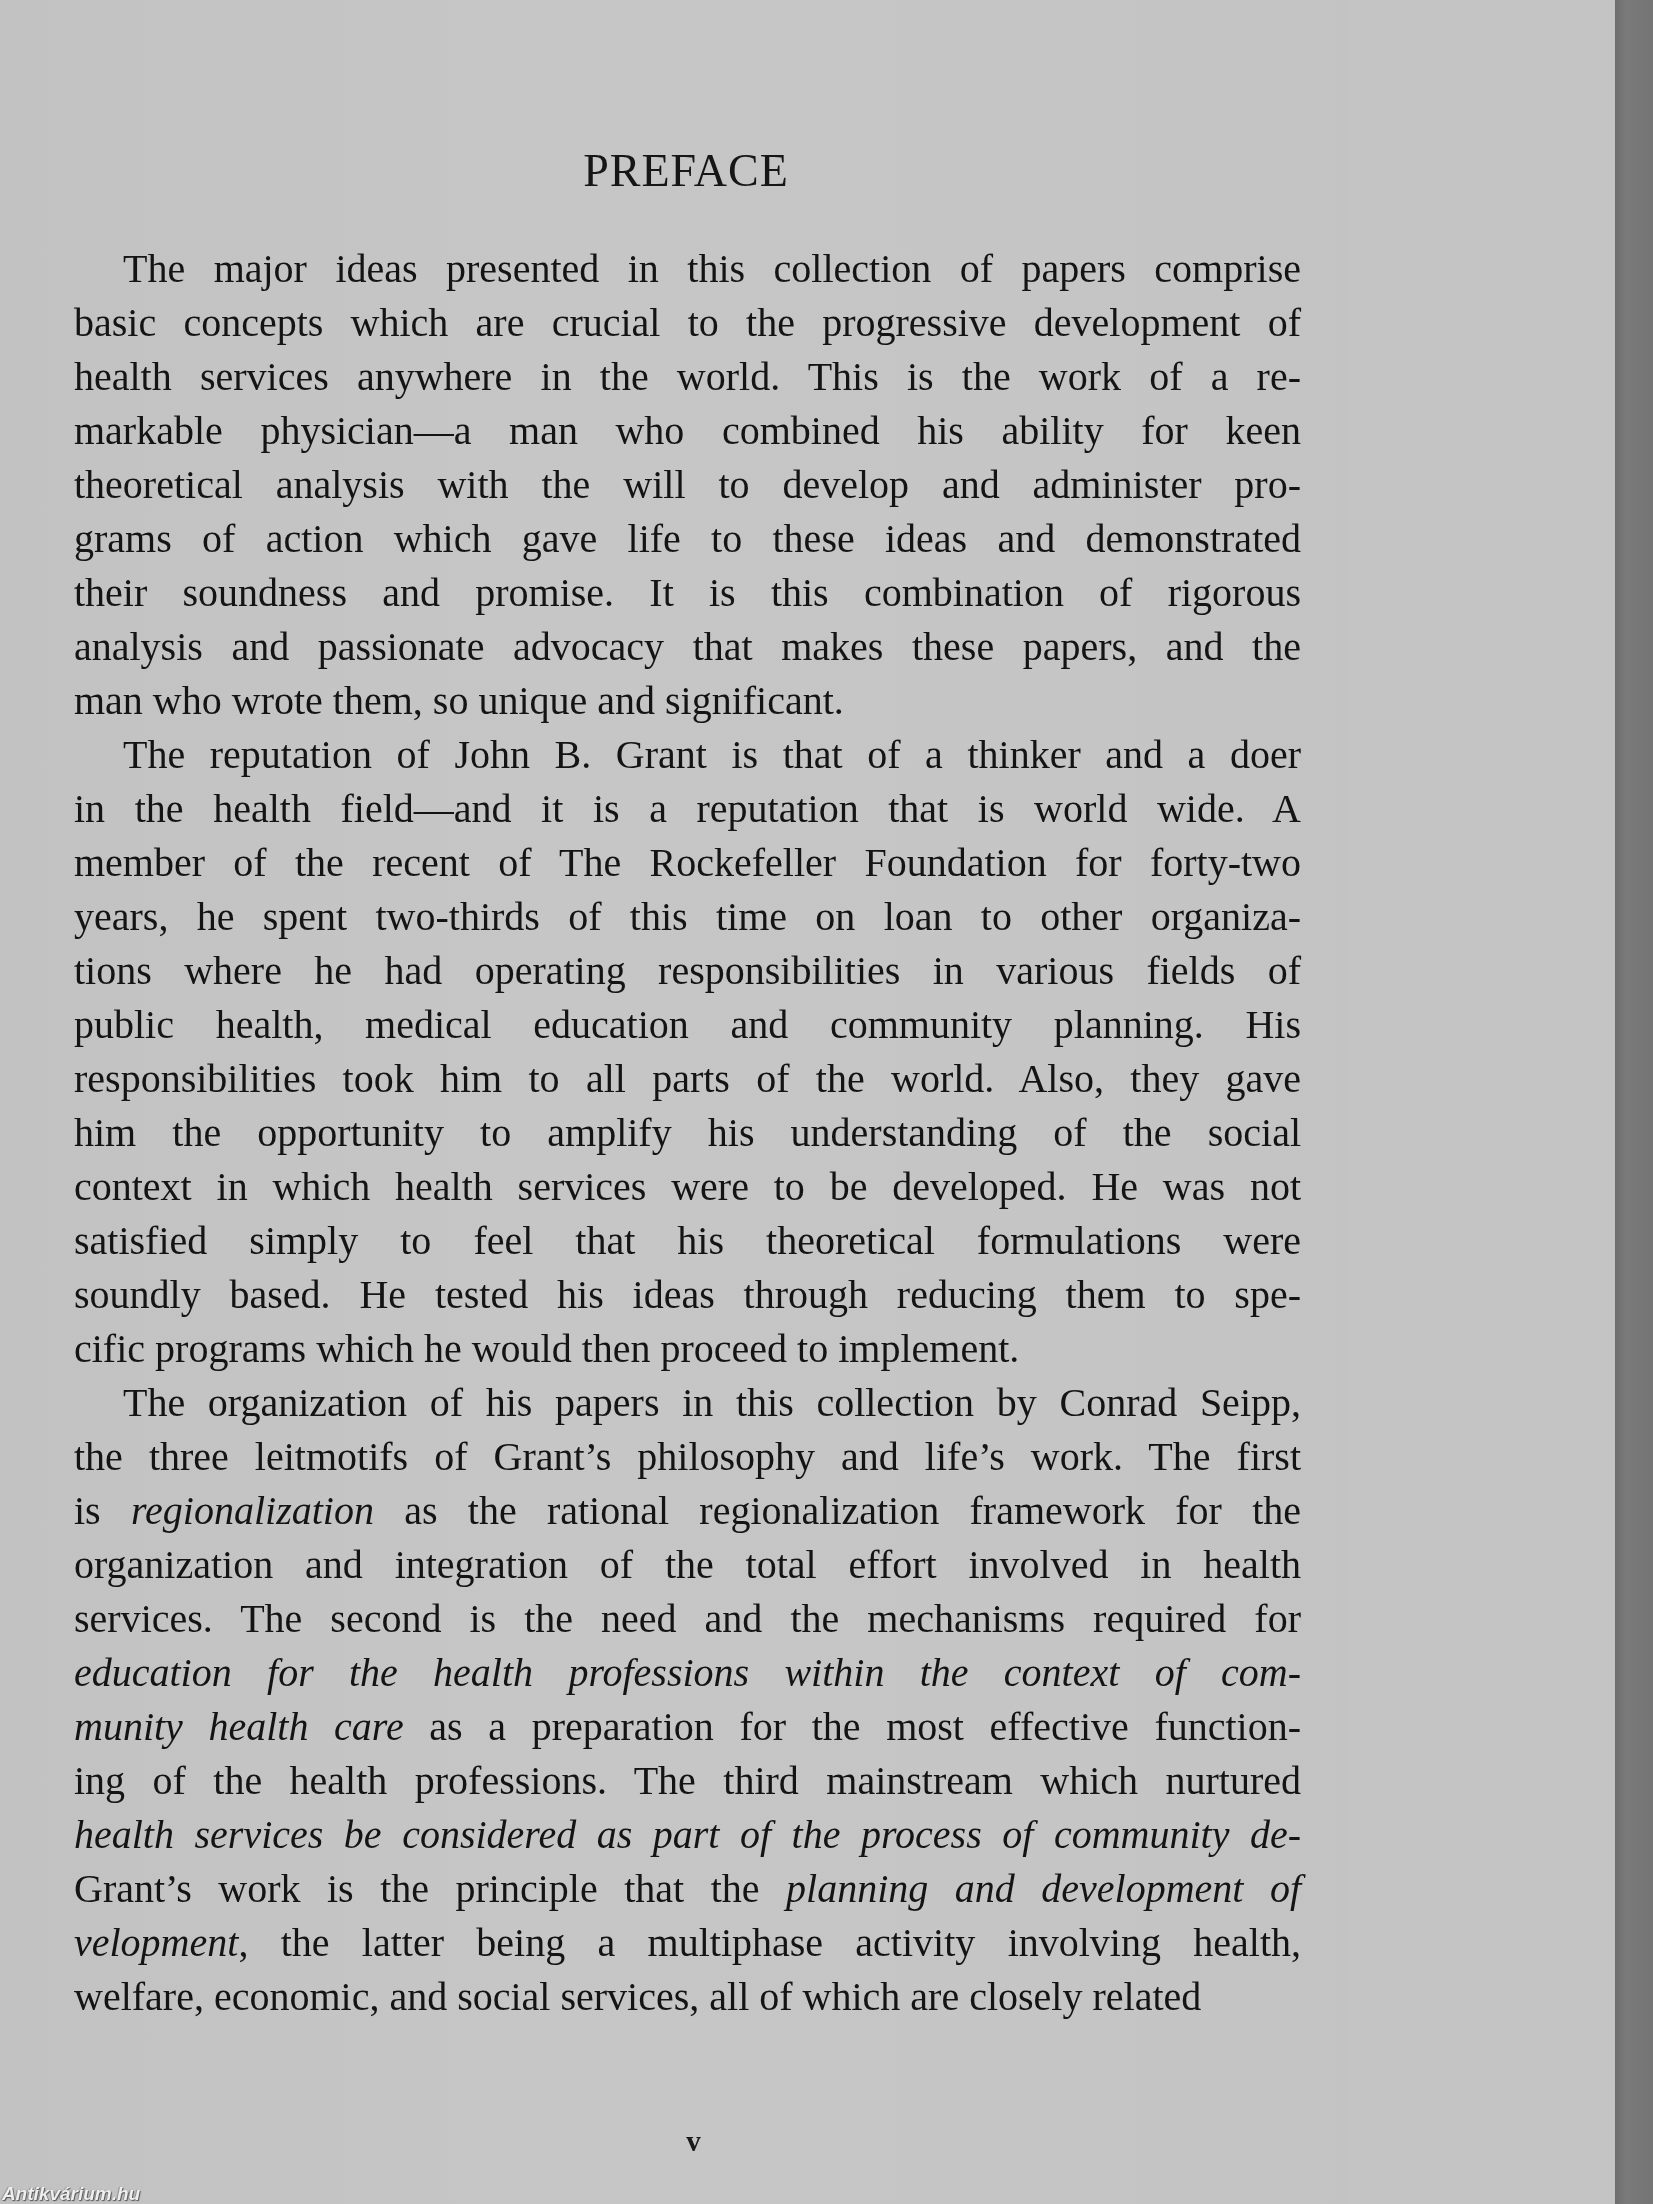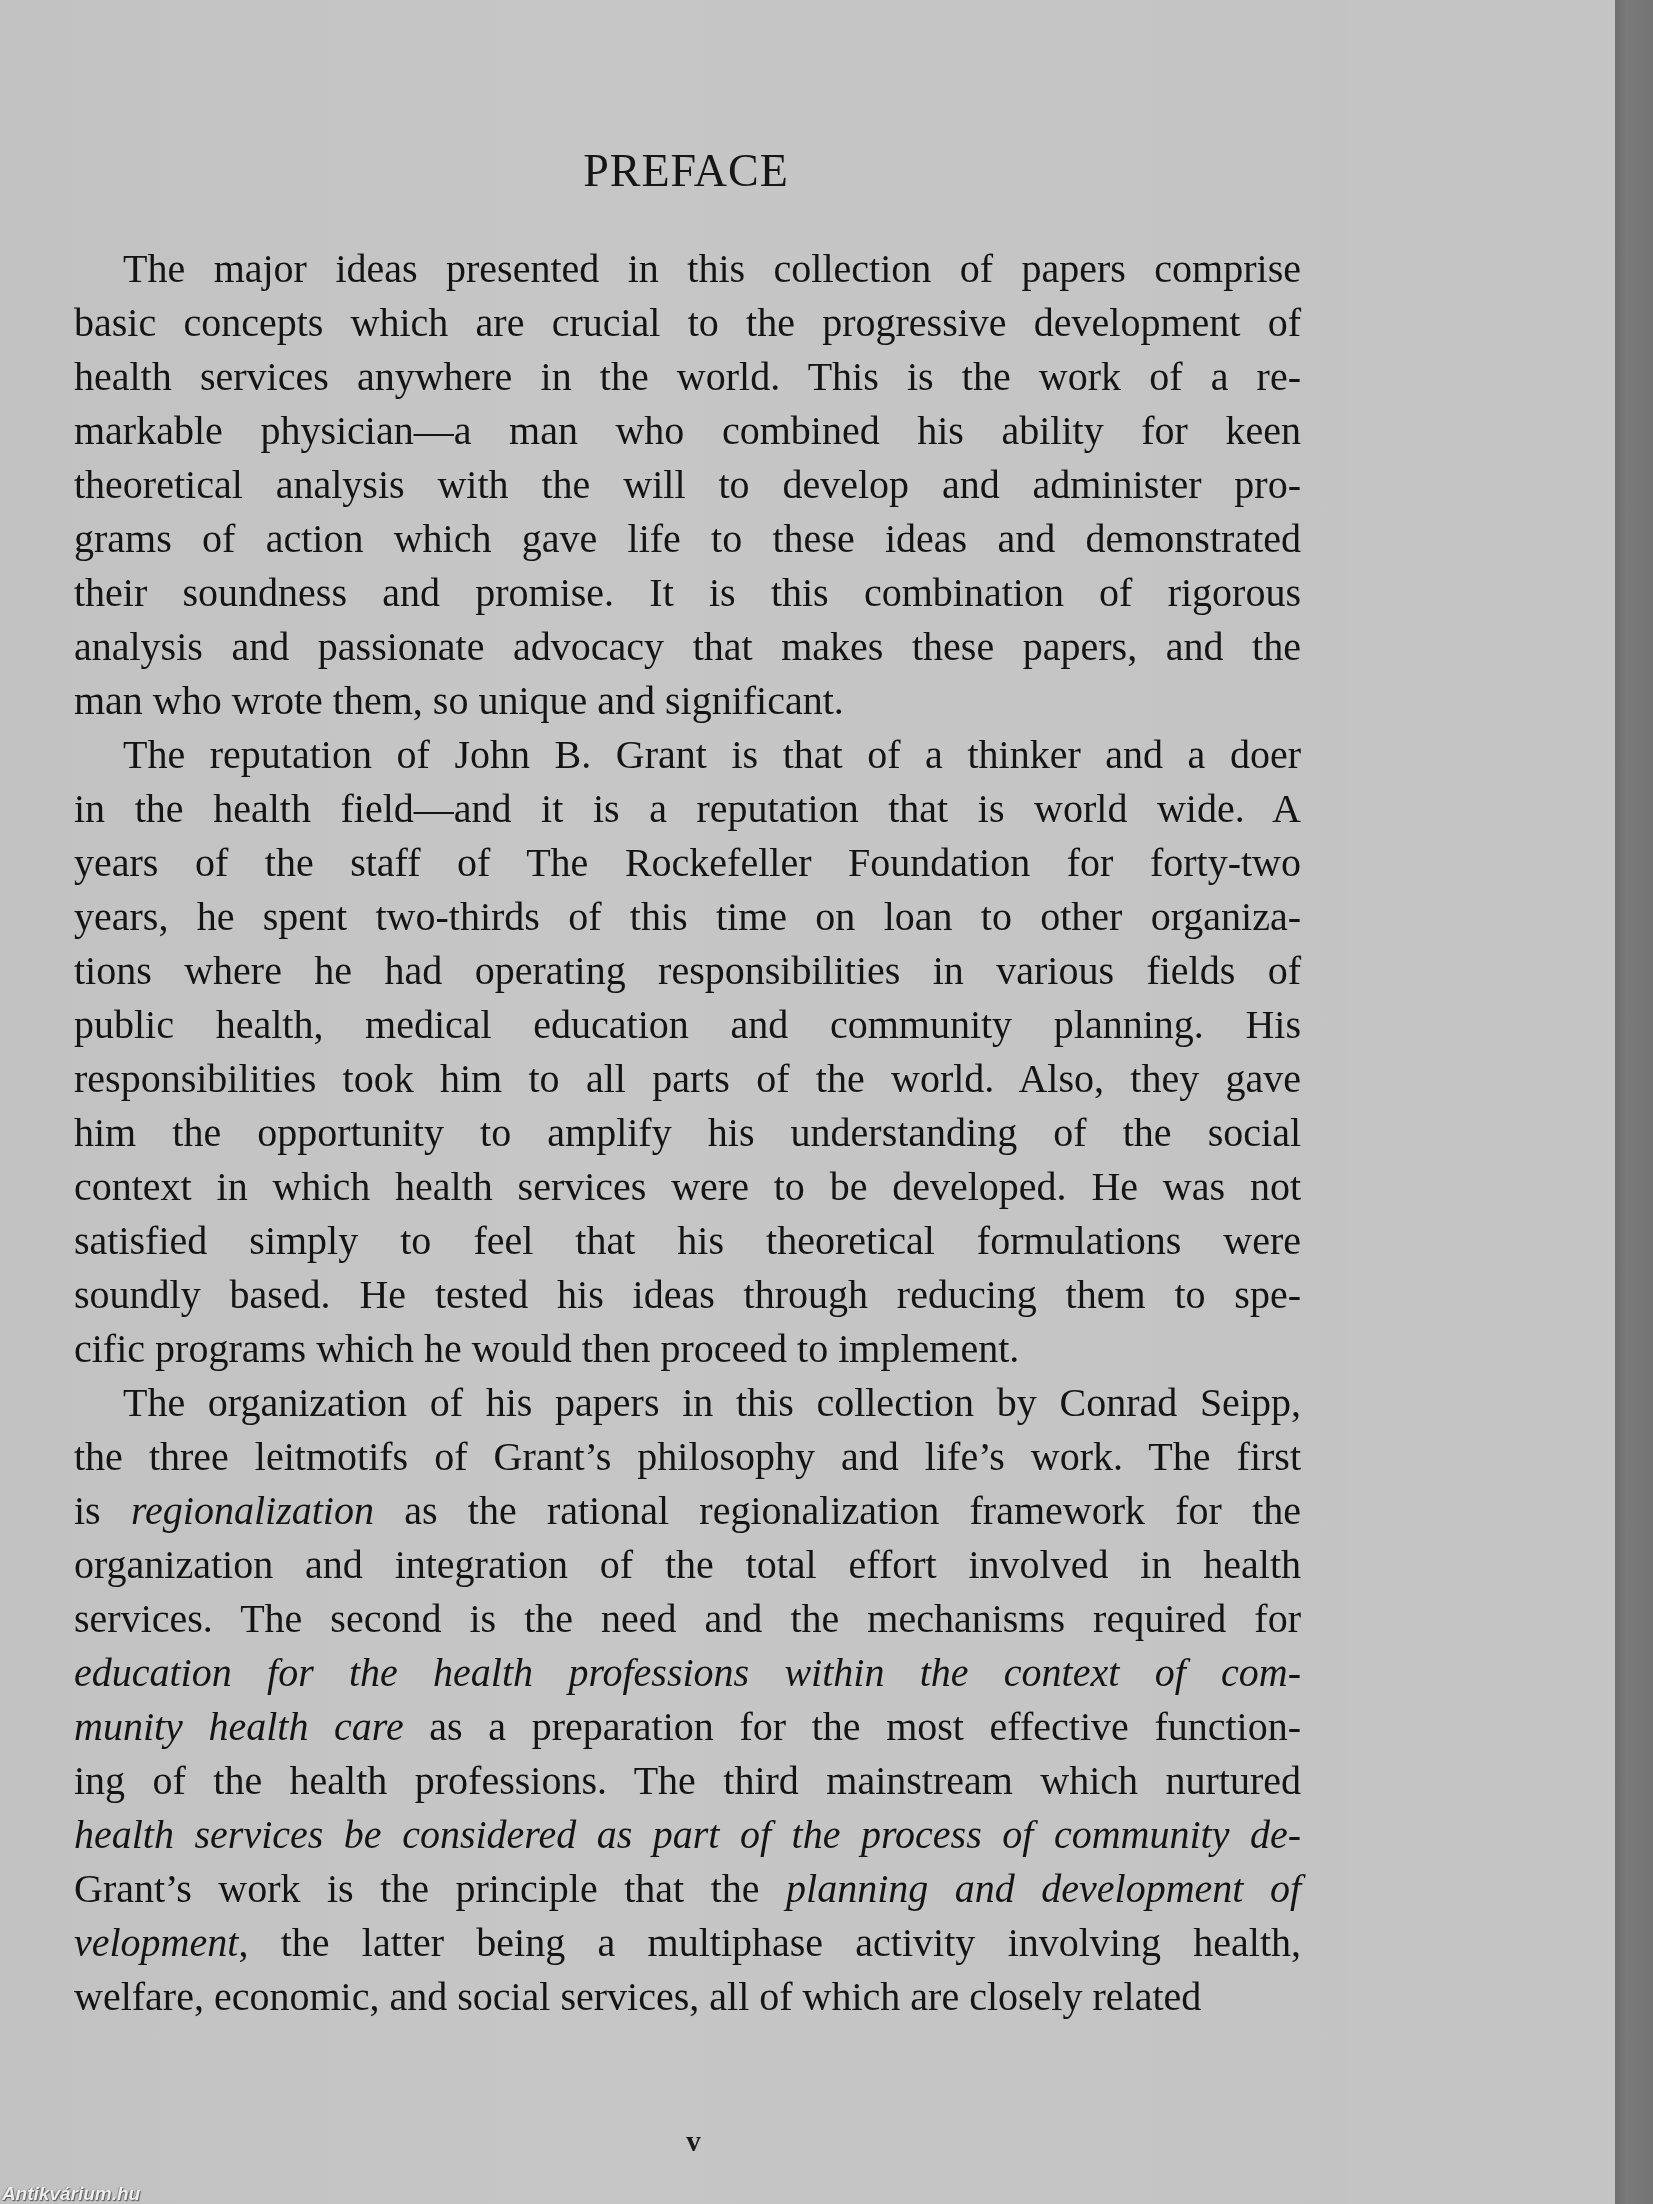--- a/index.html
+++ b/index.html
@@ -105,21 +105,21 @@
         <span class="line"><span>markable physician—a man who combined his ability for keen</span></span>
         <span class="line"><span>theoretical analysis with the will to develop and administer pro-</span></span>
         <span class="line"><span>grams of action which gave life to these ideas and demonstrated</span></span>
         <span class="line"><span>their soundness and promise. It is this combination of rigorous</span></span>
         <span class="line"><span>analysis and passionate advocacy that makes these papers, and the</span></span>
         <span class="line last"><span>man who wrote them, so unique and significant.</span></span>
       </div>
       <div>
         <span class="line indent"><span>The reputation of John B. Grant is that of a thinker and a doer</span></span>
         <span class="line"><span>in the health field—and it is a reputation that is world wide. A</span></span>
-        <span class="line"><span>years of the staff of The Rockefeller Foundation for forty-two</span></span>
+        <span class="line"><span>member of the recent of The Rockefeller Foundation for forty-two</span></span>
         <span class="line"><span>years, he spent two-thirds of this time on loan to other organiza-</span></span>
         <span class="line"><span>tions where he had operating responsibilities in various fields of</span></span>
         <span class="line"><span>public health, medical education and community planning. His</span></span>
         <span class="line"><span>responsibilities took him to all parts of the world. Also, they gave</span></span>
         <span class="line"><span>him the opportunity to amplify his understanding of the social</span></span>
         <span class="line"><span>context in which health services were to be developed. He was not</span></span>
         <span class="line"><span>satisfied simply to feel that his theoretical formulations were</span></span>
         <span class="line"><span>soundly based. He tested his ideas through reducing them to spe-</span></span>
         <span class="line last"><span>cific programs which he would then proceed to implement.</span></span>
       </div>

